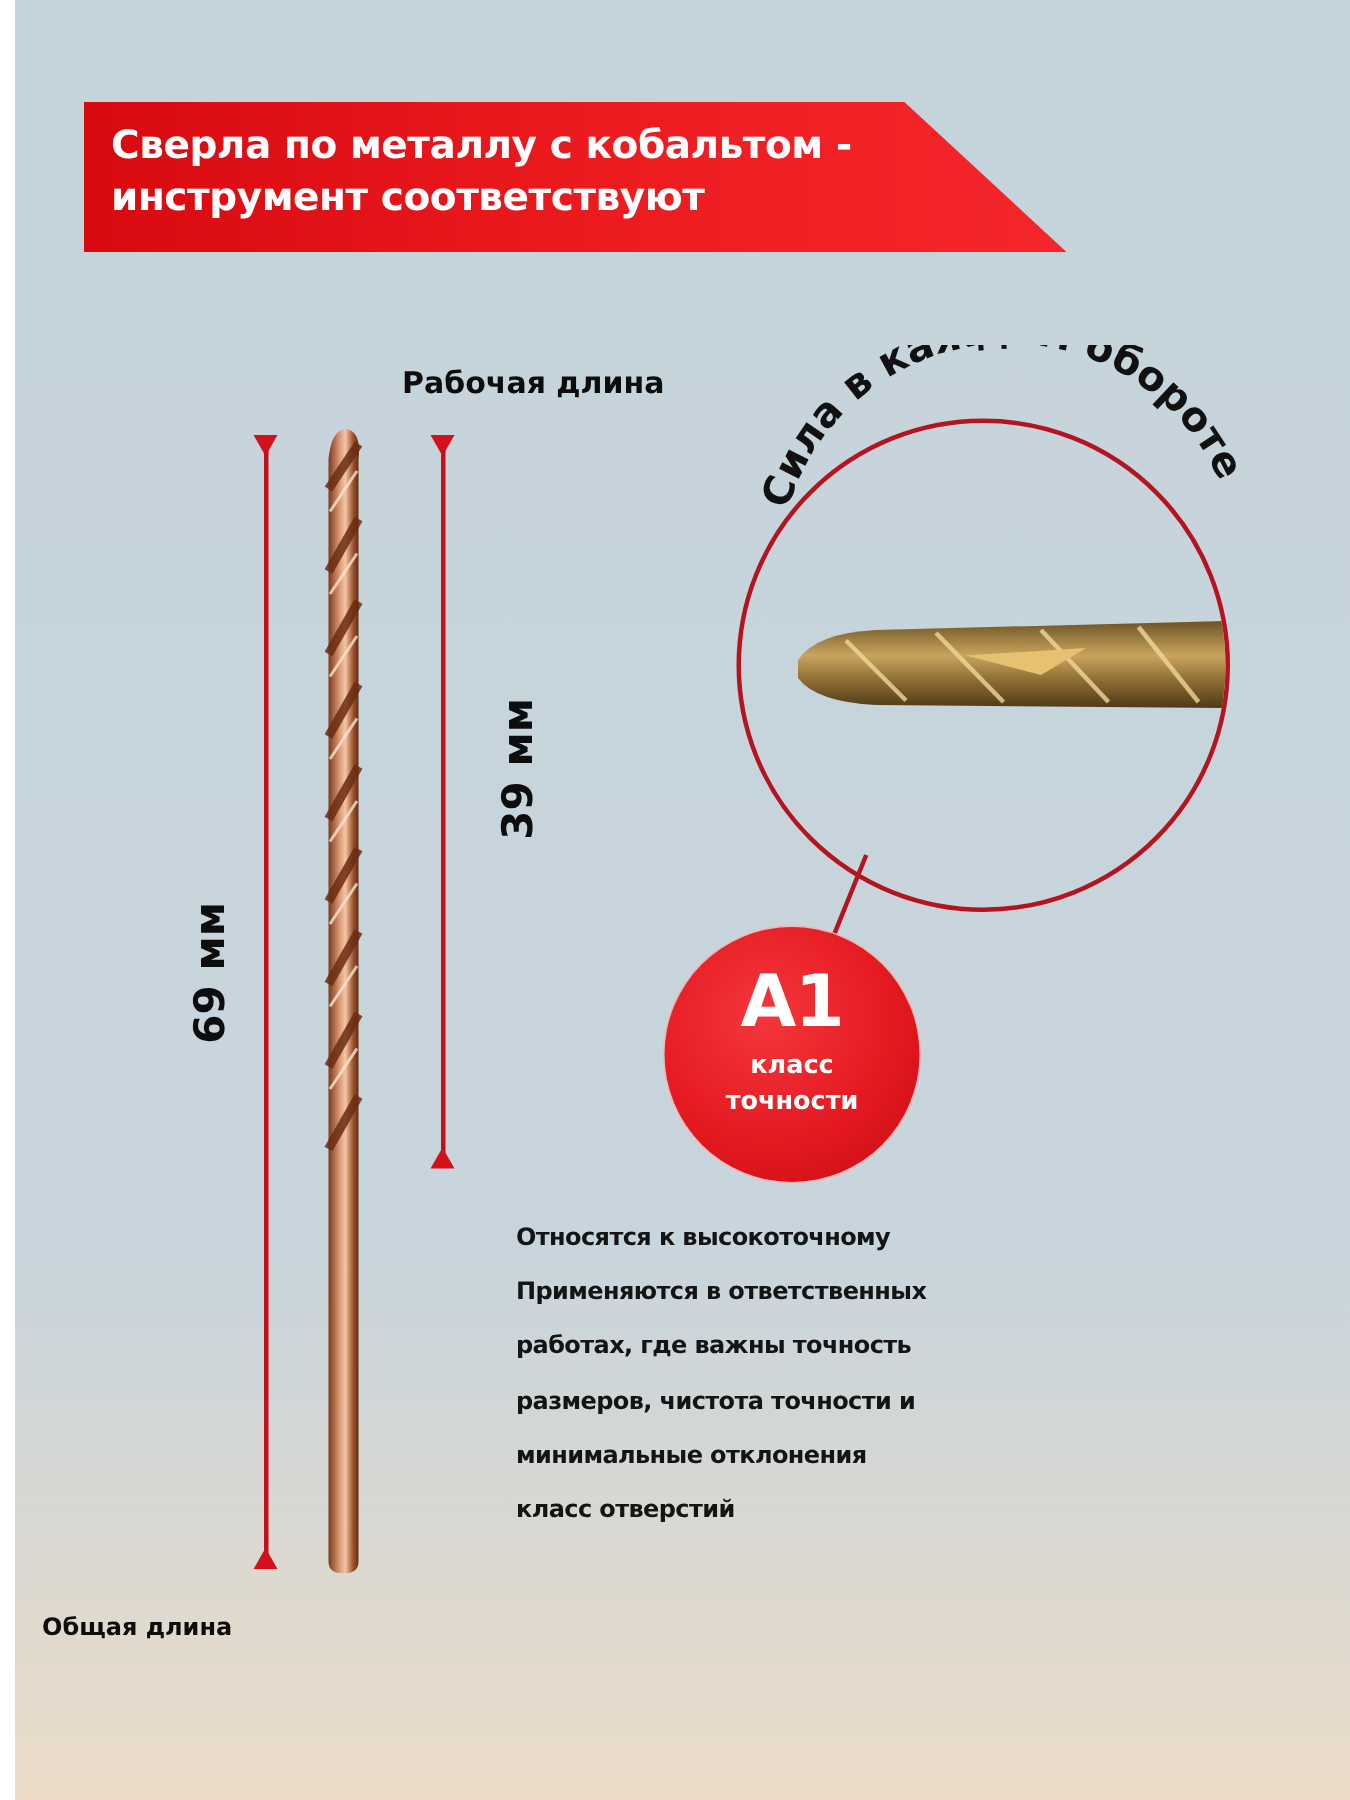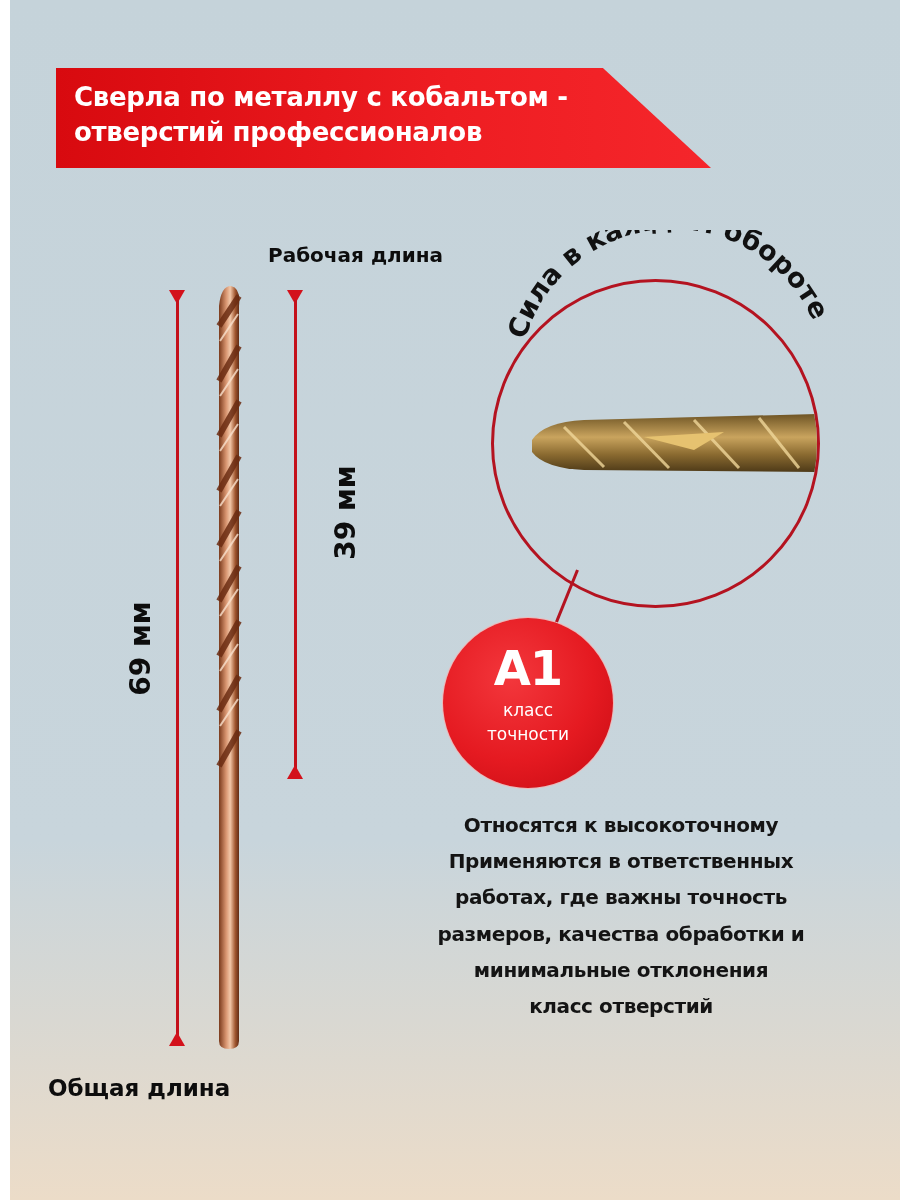--- a/index.html
+++ b/index.html
@@ -6,48 +6,48 @@
   body { width:900px; height:1200px; background:#ffffff; position:relative; overflow:hidden;
          font-family:"DejaVu Sans", sans-serif; }
   .canvas { position:absolute; left:10px; top:0; width:880px; height:1200px;
             background:linear-gradient(to bottom, #c5d3da 0%, #c8d5dc 70%, #d9d8d2 85%, #ecdcc8 100%); overflow:hidden;padding-left:25px; }
   .banner { position:absolute; left:46px; top:68px; width:655px; height:100px;
             background:linear-gradient(90deg,#d80a0f 0%, #ee1d22 60%, #f5262b 100%);
             clip-path:polygon(0 0, 83.5% 0, 100% 100%, 0 100%); }
   .banner-text { position:absolute; left:18px; top:12px; color:#fff; font-weight:bold; font-size:26px; line-height:35px; letter-spacing:-0.3px; }
   .lbl { position:absolute; font-weight:bold; color:#0d0d0d; }
   .lbl-work { left:258px; top:243px; font-size:20px; }
-  .lbl-total { left:18px; top:1075px; font-size:23px;margin-left:20px; }
+  .lbl-total { left:18px; top:1075px; font-size:16px; }
   .vert { position:absolute; font-weight:bold; color:#0d0d0d; font-size:28px; transform:rotate(-90deg); transform-origin:center; white-space:nowrap; }
   .v69 { left:70px; top:632px; width:120px; text-align:center; }
   .v39 { left:280px; top:496px; width:110px; text-align:center; }
   .line { position:absolute; width:3px; background:#c4101a; }
   .tri-down { position:absolute; width:0; height:0; border-left:8px solid transparent; border-right:8px solid transparent; border-top:14px solid #d3111b; }
   .tri-up { position:absolute; width:0; height:0; border-left:8px solid transparent; border-right:8px solid transparent; border-bottom:14px solid #d3111b; }
   .drill { position:absolute; left:205px; top:286px; width:28px; height:763px; }
   .circle { position:absolute; left:481px; top:279px; width:323px; height:323px; border:3px solid #b41320; border-radius:50%; overflow:hidden; }
   .connector { position:absolute; left:566px; top:570px; width:3px; height:70px; background:#b41320; transform:rotate(22deg); transform-origin:top; }
   .badge { position:absolute; left:433px; top:618px; width:170px; height:170px; border-radius:50%;
            background:radial-gradient(circle at 40% 35%, #f3373c 0%, #e51a21 55%, #c50a12 100%); box-shadow:0 0 0 1px #f1b7b7; }
   .badge-big { position:absolute; left:0; width:100%; top:22px; text-align:center; color:#fff; font-weight:bold; font-size:48px; letter-spacing:-1px; }
-  .badge-small { position:absolute; left:0; width:100%; text-align:center; color:#fff; font-weight:normal; font-size:17px; }
+  .badge-small { position:absolute; left:0; width:100%; text-align:center; color:#fff; font-weight:bold; font-size:17px; }
   .bs1 { top:82px; } .bs2 { top:106px; }
-  .desc { position:absolute; right:34px; top:807px; width:520px; text-align:center; font-weight:bold; color:#141414; font-size:20px; line-height:36.2px; letter-spacing:-0.4px; }
+  .desc { position:absolute; right:51px; top:807px; width:520px; text-align:left; font-weight:bold; color:#141414; font-size:16px; line-height:36.2px; letter-spacing:-0.4px; }
   .desc div { white-space:nowrap; }
   .arc { position:absolute; left:470px; top:230px; width:380px; height:220px; }
 </style>
 </head>
 <body>
 
 <div class="canvas">
 
   <div class="banner">
     <div class="banner-text">
       <div>Сверла по металлу с кобальтом -</div>
-      <div>отверстий профессионалов</div>
+      <div>инструмент соответствуют</div>
     </div>
   </div>
 
   <div class="lbl lbl-work">Рабочая длина</div>
 
   <div class="tri-down" style="left:159px;top:290px;"></div>
   <div class="line" style="left:166px;top:300px;height:738px;"></div>
   <div class="tri-up" style="left:159px;top:1032px;"></div>
   <div class="vert v69">69 мм</div>
 
@@ -126,18 +126,18 @@
   <div class="badge">
     <div class="badge-big">A1</div>
     <div class="badge-small bs1">класс</div>
     <div class="badge-small bs2">точности</div>
   </div>
 
   <div class="desc">
     <div>Относятся к высокоточному</div>
     <div>Применяются в ответственных</div>
     <div>работах, где важны точность</div>
-    <div>размеров, качества обработки и</div>
+    <div>размеров, чистота точности и</div>
     <div>минимальные отклонения</div>
     <div>класс отверстий</div>
   </div>
 
 </div>
 
 </body></html>

